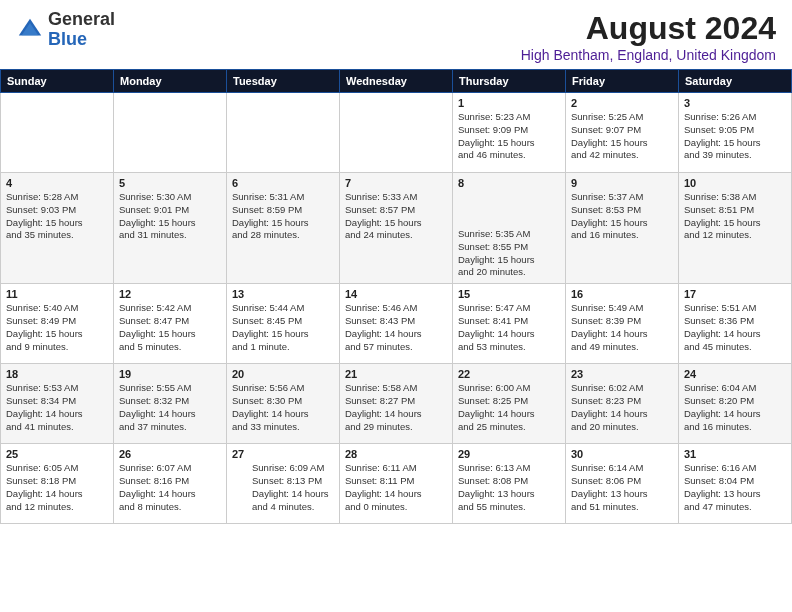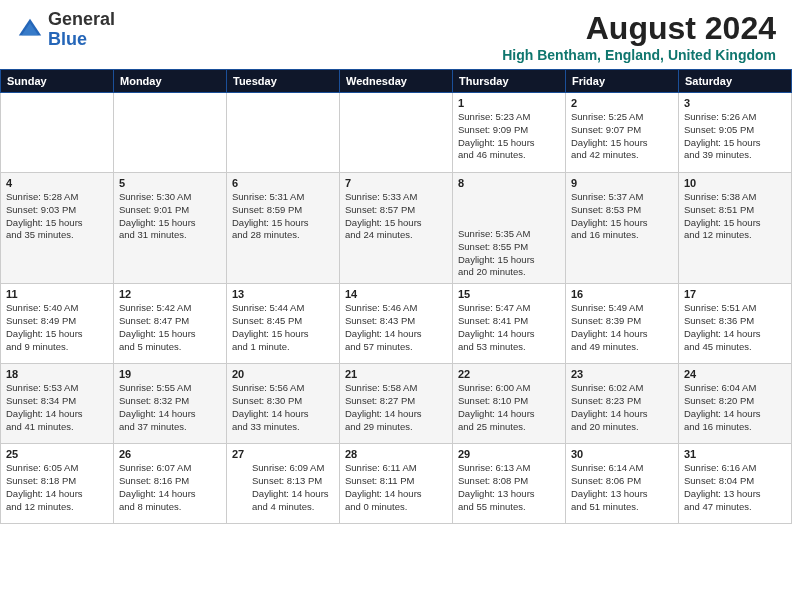--- a/index.html
+++ b/index.html
@@ -36,22 +36,22 @@
     .title-block {
       text-align: right;
     }
     .month-year {
       font-size: 32px;
       font-weight: bold;
       color: #222;
     }
     .location {
       font-size: 14px;
-      color: #0f766e;
-      font-weight: bold;
+      color: #4c1d95;
+      font-weight: normal;
     }
     .calendar {
       width: 100%;
       border-collapse: collapse;
       font-size: 10px;
       table-layout: fixed;
     }
     .calendar th {
       background: #0f172a;
       color: #fff;
@@ -274,21 +274,21 @@
         <td>
           <span class="day-number">21</span>
           <div class="day-info" style="white-space: pre-line;">Sunrise: 5:58 AM
 Sunset: 8:27 PM
 Daylight: 14 hours
 and 29 minutes.</div>
         </td>
         <td>
           <span class="day-number">22</span>
           <div class="day-info" style="white-space: pre-line;">Sunrise: 6:00 AM
-Sunset: 8:10 PM
+Sunset: 8:25 PM
 Daylight: 14 hours
 and 25 minutes.</div>
         </td>
         <td>
           <span class="day-number">23</span>
           <div class="day-info" style="white-space: pre-line;">Sunrise: 6:02 AM
 Sunset: 8:23 PM
 Daylight: 14 hours
 and 20 minutes.</div>
         </td>

